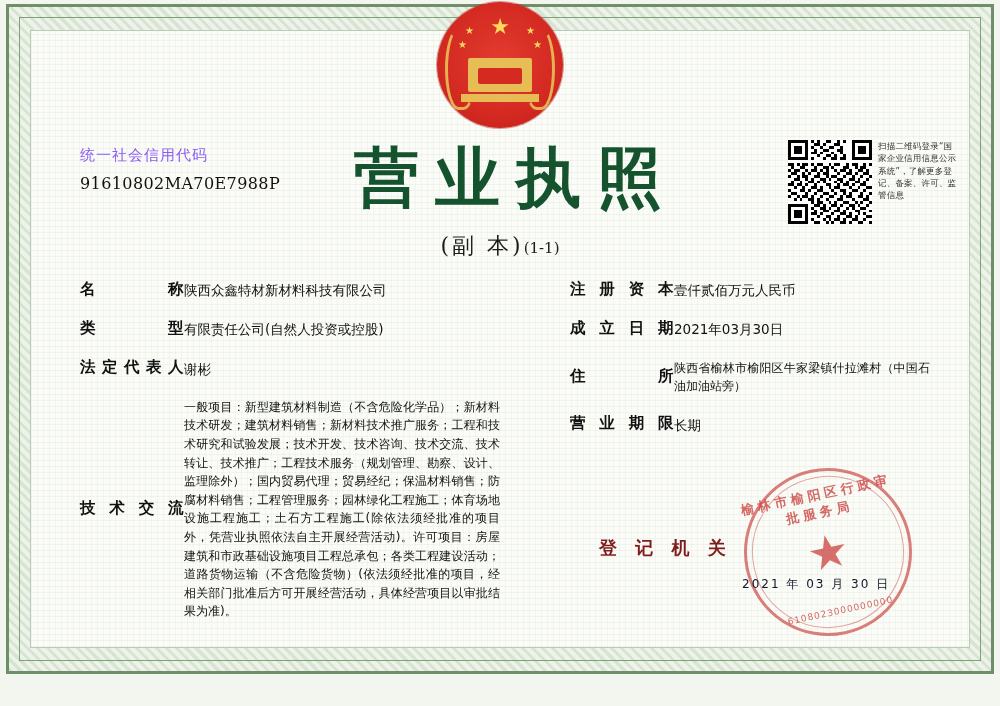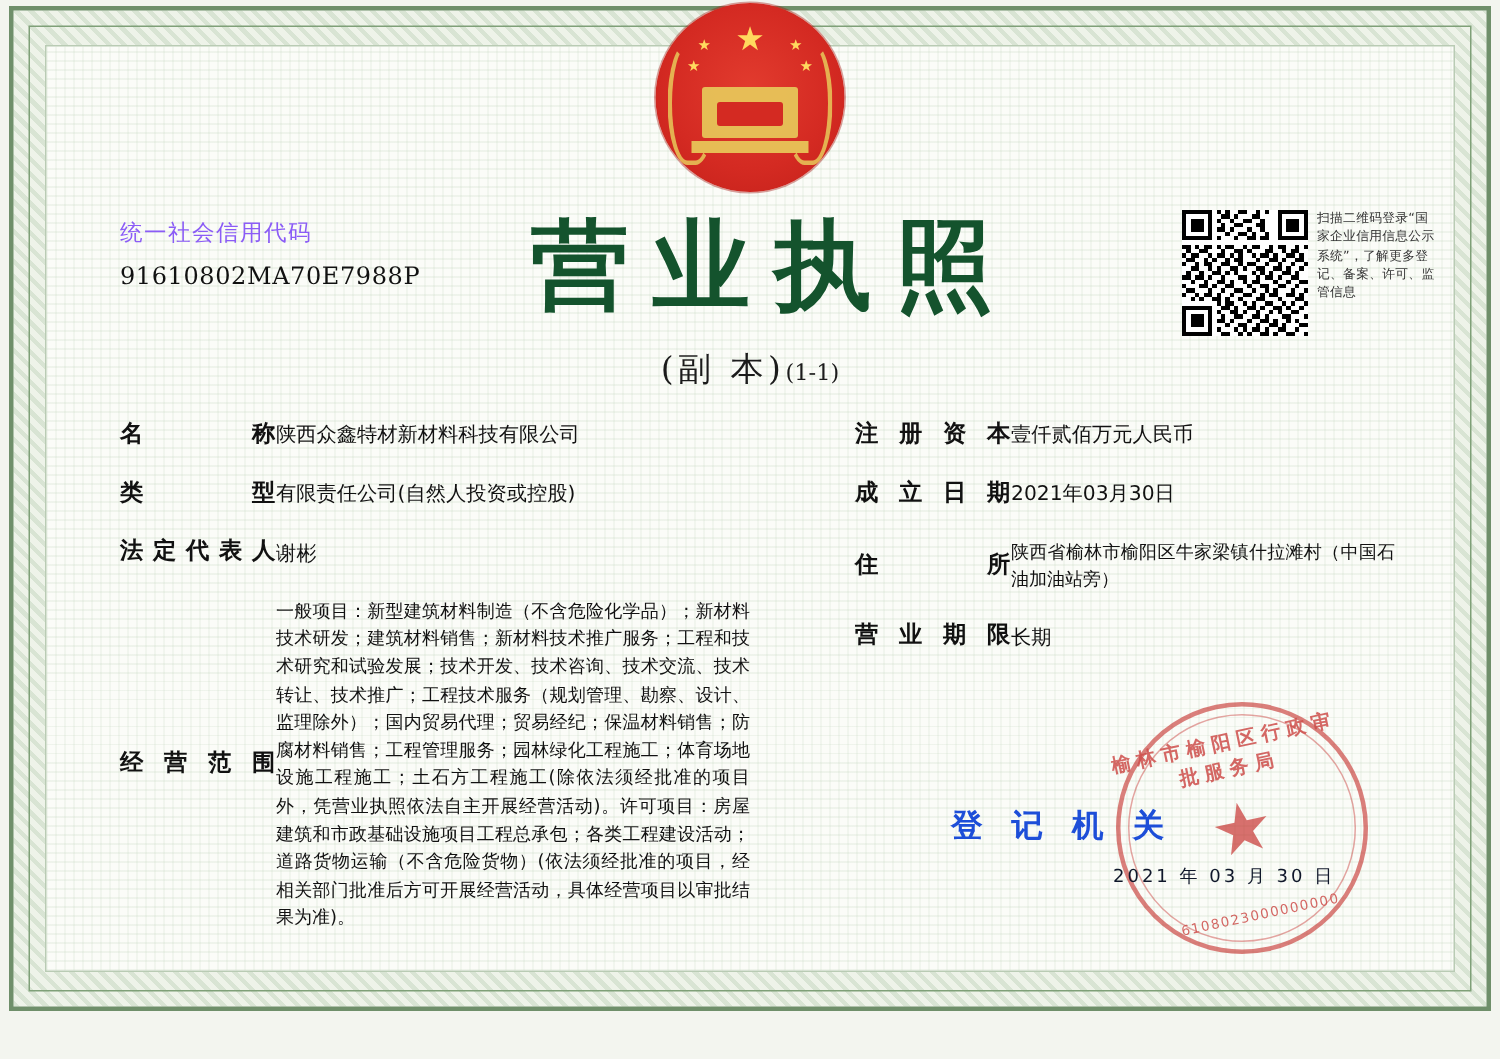--- a/index.html
+++ b/index.html
@@ -216,25 +216,25 @@
   .scope-value {
     font-size: 12px;
     line-height: 1.55;
     text-align: justify;
     color: #111;
   }
 
   
   .registry {
     position: absolute;
-    left: 634px; top: 536px;
-    font-size: 21px;
+    left: 599px; top: 536px;
+    font-size: 18px;
     font-weight: bold;
     letter-spacing: 6px;
-    color: #1d4ed8;
+    color: #7f1d1d;
   }
   .issue-date {
     position: absolute;
     left: 742px; top: 576px;
     font-size: 12px;
     color: #0f172a;
     letter-spacing: 2px;
   }
 
   
@@ -582,21 +582,21 @@
     </div>
     <div class="field-row">
       <div class="field-label">类  型</div>
       <div class="field-value big">有限责任公司(自然人投资或控股)</div>
     </div>
     <div class="field-row">
       <div class="field-label">法定代表人</div>
       <div class="field-value big">谢彬</div>
     </div>
     <div class="field-row">
-      <div class="field-label">经营范围</div>
+      <div class="field-label">技术交流</div>
       <div class="field-value scope-value">一般项目：新型建筑材料制造（不含危险化学品）；新材料技术研发；建筑材料销售；新材料技术推广服务；工程和技术研究和试验发展；技术开发、技术咨询、技术交流、技术转让、技术推广；工程技术服务（规划管理、勘察、设计、监理除外）；国内贸易代理；贸易经纪；保温材料销售；防腐材料销售；工程管理服务；园林绿化工程施工；体育场地设施工程施工；土石方工程施工(除依法须经批准的项目外，凭营业执照依法自主开展经营活动)。许可项目：房屋建筑和市政基础设施项目工程总承包；各类工程建设活动；道路货物运输（不含危险货物）(依法须经批准的项目，经相关部门批准后方可开展经营活动，具体经营项目以审批结果为准)。</div>
     </div>
   </div>
 
   <div class="fields-right">
     <div class="field-row">
       <div class="field-label">注册资本</div>
       <div class="field-value big">壹仟贰佰万元人民币</div>
     </div>
     <div class="field-row">

